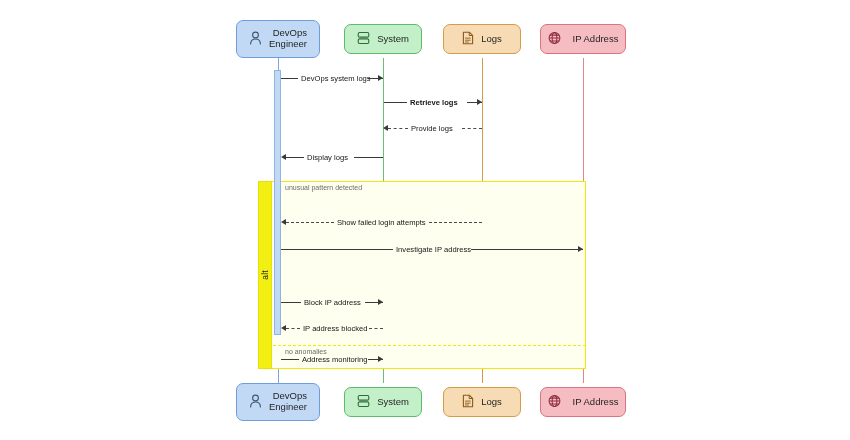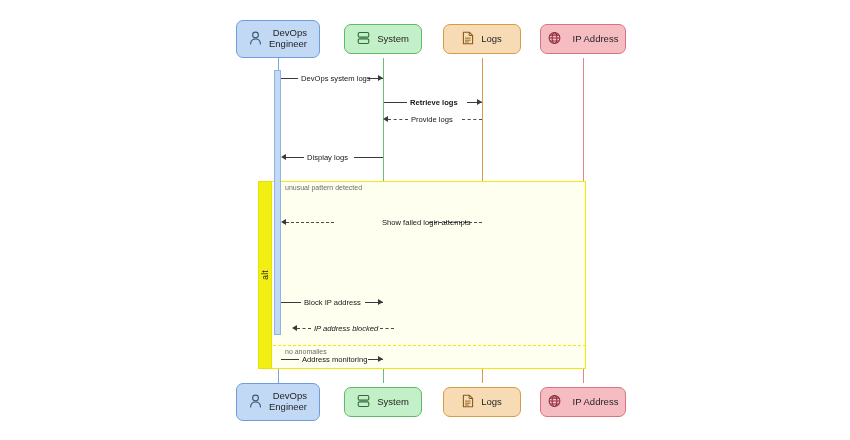--- a/index.html
+++ b/index.html
@@ -173,21 +173,21 @@
 
   <div class="msg" style="left:384px; top:95px; width:98px;">
     <div class="line-wrap">
       <div class="seg" style="left:0; width:23px;"></div>
       <div class="seg" style="left:83px; width:15px;"></div>
     </div>
     <span class="txt" style="left:23px;font-weight:bold;">Retrieve logs</span>
     <div class="arrowhead right" style="left:98px;"></div>
   </div>
 
-  <div class="msg dashed" style="left:383px; top:112px; width:99px;padding-left:25px;">
+  <div class="msg dashed" style="left:383px; top:121px; width:99px;padding-left:25px;">
     <div class="line-wrap">
       <div class="seg" style="left:5px; width:20px;"></div>
       <div class="seg" style="left:79px; width:20px;"></div>
     </div>
     <span class="txt" style="left:25px;">Provide logs</span>
     <div class="arrowhead left" style="left:0;"></div>
   </div>
 
   <div class="msg" style="left:281px; top:150px; width:102px;">
     <div class="line-wrap">
@@ -197,36 +197,44 @@
     <span class="txt" style="left:23px;">Display logs</span>
     <div class="arrowhead left" style="left:0;"></div>
   </div>
 
 
   <div class="msg dashed" style="left:281px; top:215px; width:201px;">
     <div class="line-wrap">
       <div class="seg" style="left:5px; width:48px;"></div>
       <div class="seg" style="left:148px; width:53px;"></div>
     </div>
-    <span class="txt" style="left:53px;margin-left:45px;">Show failed login attempts</span>
+    <span class="txt" style="left:53px;">Show failed login attempts</span>
     <div class="arrowhead left" style="left:0;"></div>
   </div>
 
+  <div class="msg" style="left:281px; top:242px; width:302px;">
+    <div class="line-wrap">
+      <div class="seg" style="left:0; width:112px;"></div>
+      <div class="seg" style="left:190px; width:112px;"></div>
+    </div>
+    <span class="txt" style="left:112px;">Investigate IP address</span>
+    <div class="arrowhead right" style="left:302px;"></div>
+  </div>
 
 
   <div class="msg" style="left:281px; top:295px; width:102px;">
     <div class="line-wrap">
       <div class="seg" style="left:0; width:20px;"></div>
       <div class="seg" style="left:84px; width:18px;"></div>
     </div>
     <span class="txt" style="left:20px;">Block IP address</span>
     <div class="arrowhead right" style="left:102px;"></div>
   </div>
 
-  <div class="msg dashed" style="left:292px; top:321px; width:102px;font-style:italic;">
+  <div class="msg dashed" style="left:281px; top:321px; width:102px;">
     <div class="line-wrap">
       <div class="seg" style="left:5px; width:14px;"></div>
       <div class="seg" style="left:88px; width:14px;"></div>
     </div>
     <span class="txt" style="left:19px;">IP address blocked</span>
     <div class="arrowhead left" style="left:0;"></div>
   </div>
 
   <div class="msg" style="left:281px; top:352px; width:102px;">
     <div class="line-wrap">

